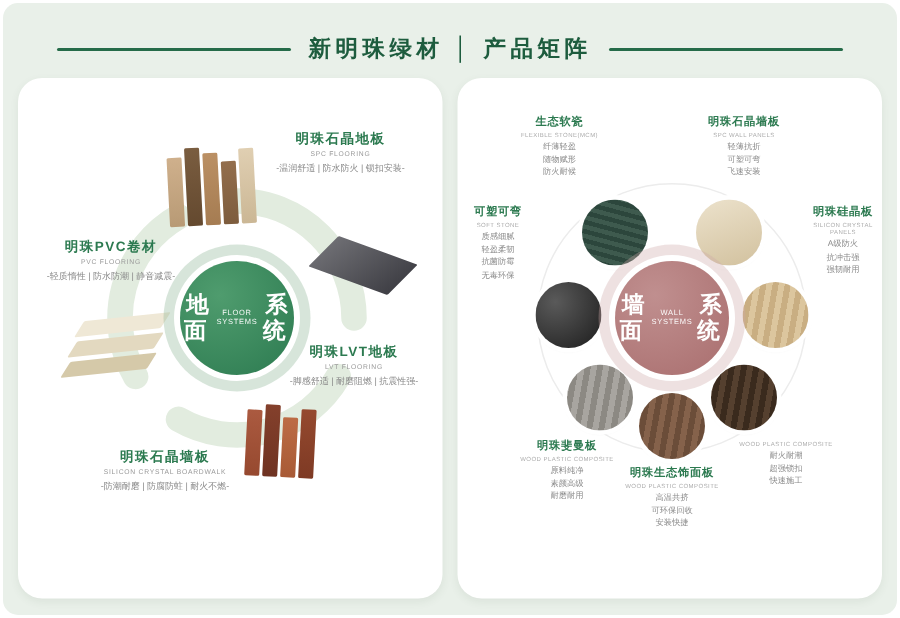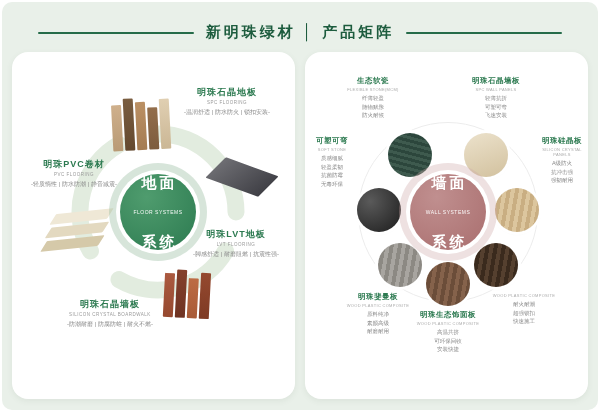--- a/index.html
+++ b/index.html
@@ -9,21 +9,21 @@
   
   .header { position: absolute; top: 21px; left: 36px; right: 36px; display: flex; align-items: center; gap: 12px; }
   .rule { flex: 1; height: 2px; background: #256b49; border-radius: 1px; }
   .title { font-size: 15px; font-weight: 700; color: #1d5c3e; letter-spacing: 3px; white-space: nowrap; }
 
   
   .cards { position: absolute; top: 50px; left: 10px; right: 10px; bottom: 11px; display: flex; gap: 10px; }
   .card { position: relative; flex: 1; background: #fff; border-radius: 16px; box-shadow: 0 2px 6px rgba(60,90,70,.08); overflow: hidden; }
 
   
-  .hub { position: absolute; width: 76px; height: 76px; border-radius: 50%; display: flex; flex-direction: column; align-items: center; justify-content: space-between; color: #fff; z-index: 3; text-align: center; }
+  .hub { position: absolute; width: 76px; height: 76px; border-radius: 50%; display: flex; align-items: center; justify-content: space-between; color: #fff; z-index: 3; text-align: center; }
   .hub-green { left: 108px; top: 122px; background: radial-gradient(circle at 35% 30%, #4f9c6e, #2c7a50); box-shadow: 0 0 0 4px #fff, 0 0 0 11px rgba(140,180,150,.35); }
   .hub-rose  { left: 105px; top: 122px; background: radial-gradient(circle at 35% 30%, #c08f8f, #a96e6e); box-shadow: 0 0 0 4px #fff, 0 0 0 11px rgba(205,170,170,.35); }
   .hub-cn { font-size: 15px; font-weight: 700; letter-spacing: 3px; text-indent: 3px; line-height: 1.15; }
   .hub-en { font-size: 5px; letter-spacing: .5px; margin: 2px 0; opacity: .95; }
 
   
   .swirl { position: absolute; left: 32px; top: 46px; width: 228px; height: 228px; z-index: 1; }
 
   
   .img { position: absolute; display: flex; align-items: flex-end; gap: 2px; z-index: 2; }

